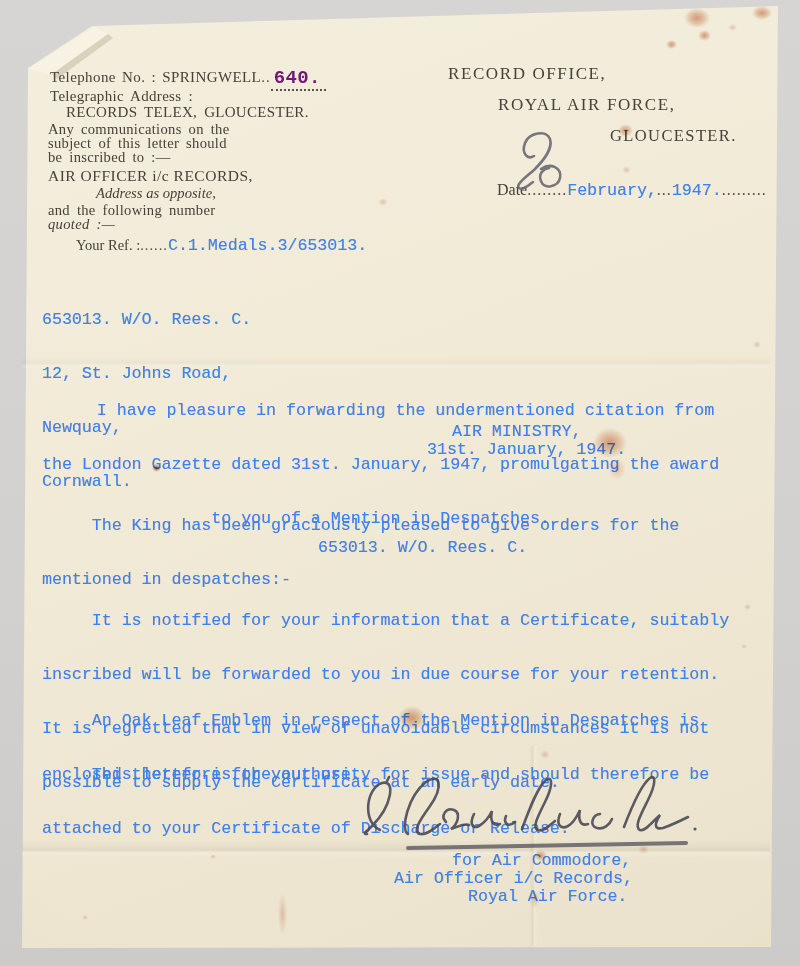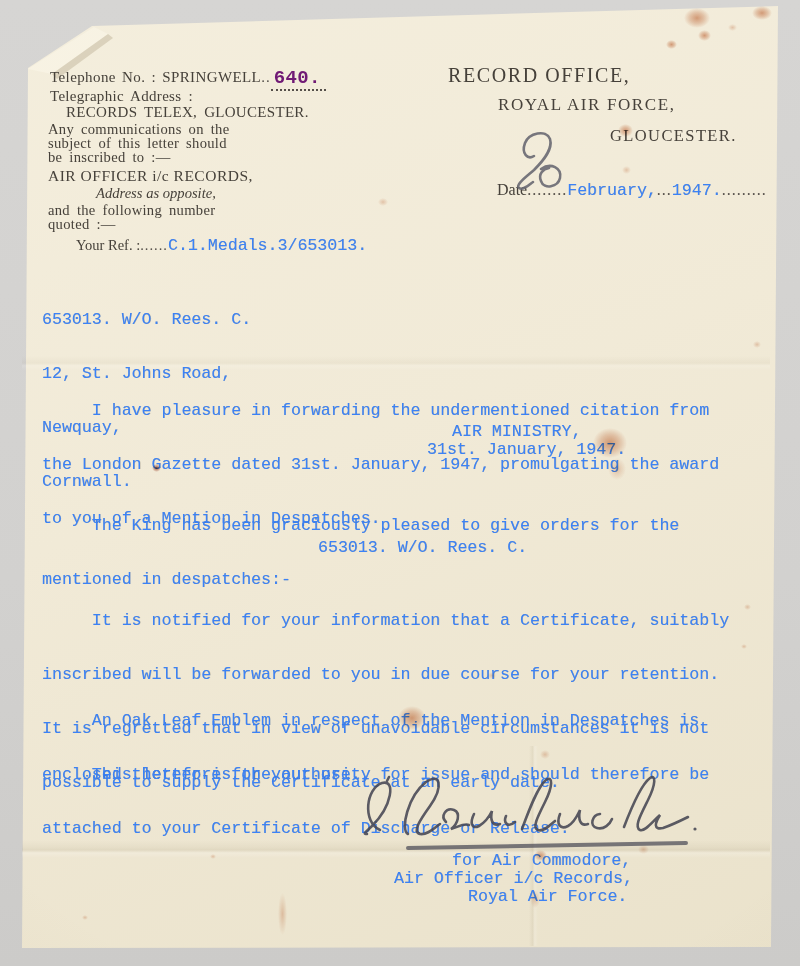--- a/index.html
+++ b/index.html
@@ -70,27 +70,27 @@
     <span>SPRINGWELL</span><span class="dots">..</span><span class="phone-num">640.</span>
   </div>
   <div class="print lh-small" style="left:50px;top:89px;font-size:15px;">Telegraphic Address :</div>
   <div class="print lh-small" style="left:66px;top:105px;font-size:15px;font-family:Liberation Serif, serif;">RECORDS TELEX, GLOUCESTER.</div>
   <div class="print lh-small" style="left:48px;top:122px;">Any communications on the</div>
   <div class="print lh-small" style="left:48px;top:136px;">subject of this letter should</div>
   <div class="print lh-small" style="left:48px;top:150px;">be inscribed to :—</div>
   <div class="print" style="left:48px;top:167px;font-size:15.5px;letter-spacing:.5px;">AIR OFFICER i/c RECORDS,</div>
   <div class="print" style="left:96px;top:185px;font-size:14.6px;font-style:italic;">Address as opposite,</div>
   <div class="print lh-small" style="left:48px;top:203px;">and the following number</div>
-  <div class="print lh-small" style="left:48px;top:217px;">quoted :—</div>
+  <div class="print lh-small" style="left:48px;top:217px;font-style:italic;">quoted :—</div>
 
   <div class="print" style="left:76px;top:237px;font-size:14.5px;">
     <span>Your Ref. :</span><span class="dots">......</span><span class="typed" style="position:static;font-size:16.6px;">C.1.Medals.3/653013.</span>
   </div>
 
-  <div class="print" style="left:448px;top:64px;font-size:20px;letter-spacing:1.6px;">RECORD OFFICE,</div>
+  <div class="print" style="left:448px;top:64px;font-size:17px;letter-spacing:1.6px;">RECORD OFFICE,</div>
   <div class="print" style="left:498px;top:95px;font-size:17px;letter-spacing:1.6px;">ROYAL AIR FORCE,</div>
   <div class="print" style="left:610px;top:126px;font-size:16.5px;letter-spacing:1.4px;">GLOUCESTER.</div>
 
   <div class="print" style="left:497px;top:181px;font-size:16px;">
     <span>Date</span><span class="dots">........</span><span class="typed" style="position:static;">February,</span><span class="dots">...</span><span class="typed" style="position:static;">1947.</span><span class="dots">.........</span>
   </div>
 
   <svg style="left:500px;top:126px;" width="70" height="64" viewBox="0 0 70 64">
     <g fill="none" stroke="#6a6a73" stroke-width="2.6" stroke-linecap="round" opacity=".9">
       <path d="M 34,30 C 28,34 21,28 25,17 C 29,7 46,3 50,13 C 53,23 44,34 34,44 C 26,51 15,59 19,62 C 23,65 29,59 33,56"></path>
@@ -98,21 +98,21 @@
     </g>
   </svg>
 
   <div class="typed" style="left:42px;top:275px;">
     <div>653013. W/O. Rees. C.</div>
     <div>12, St. Johns Road,</div>
     <div>Newquay,</div>
     <div>Cornwall.</div>
   </div>
 
-  <div class="typed" style="left:42px;top:366px;">
+  <div class="typed" style="left:42px;top:366px;text-align:center;">
     <div>     I have pleasure in forwarding the undermentioned citation from</div>
     <div>the London Gazette dated 31st. January, 1947, promulgating the award</div>
     <div>to you of a Mention in Despatches.</div>
   </div>
   <div class="typed" style="left:452px;top:423px;">AIR MINISTRY,</div>
   <div class="typed" style="left:427px;top:441px;">31st. January, 1947.</div>
 
   <div class="typed" style="left:42px;top:481px;">
     <div>     The King has been graciously pleased to give orders for the</div>
     <div>mentioned in despatches:-</div>

